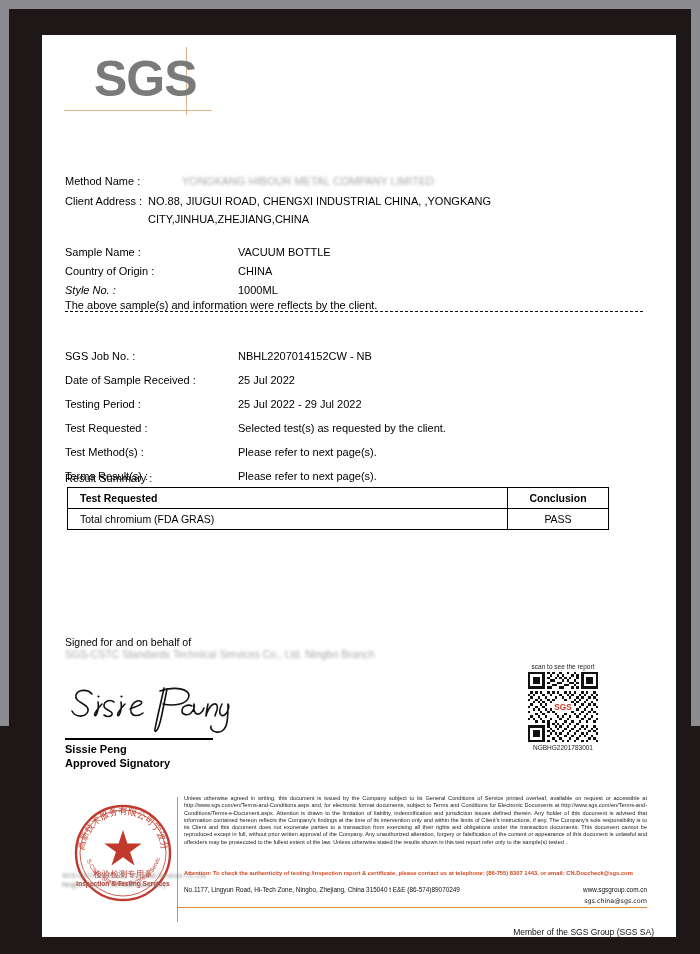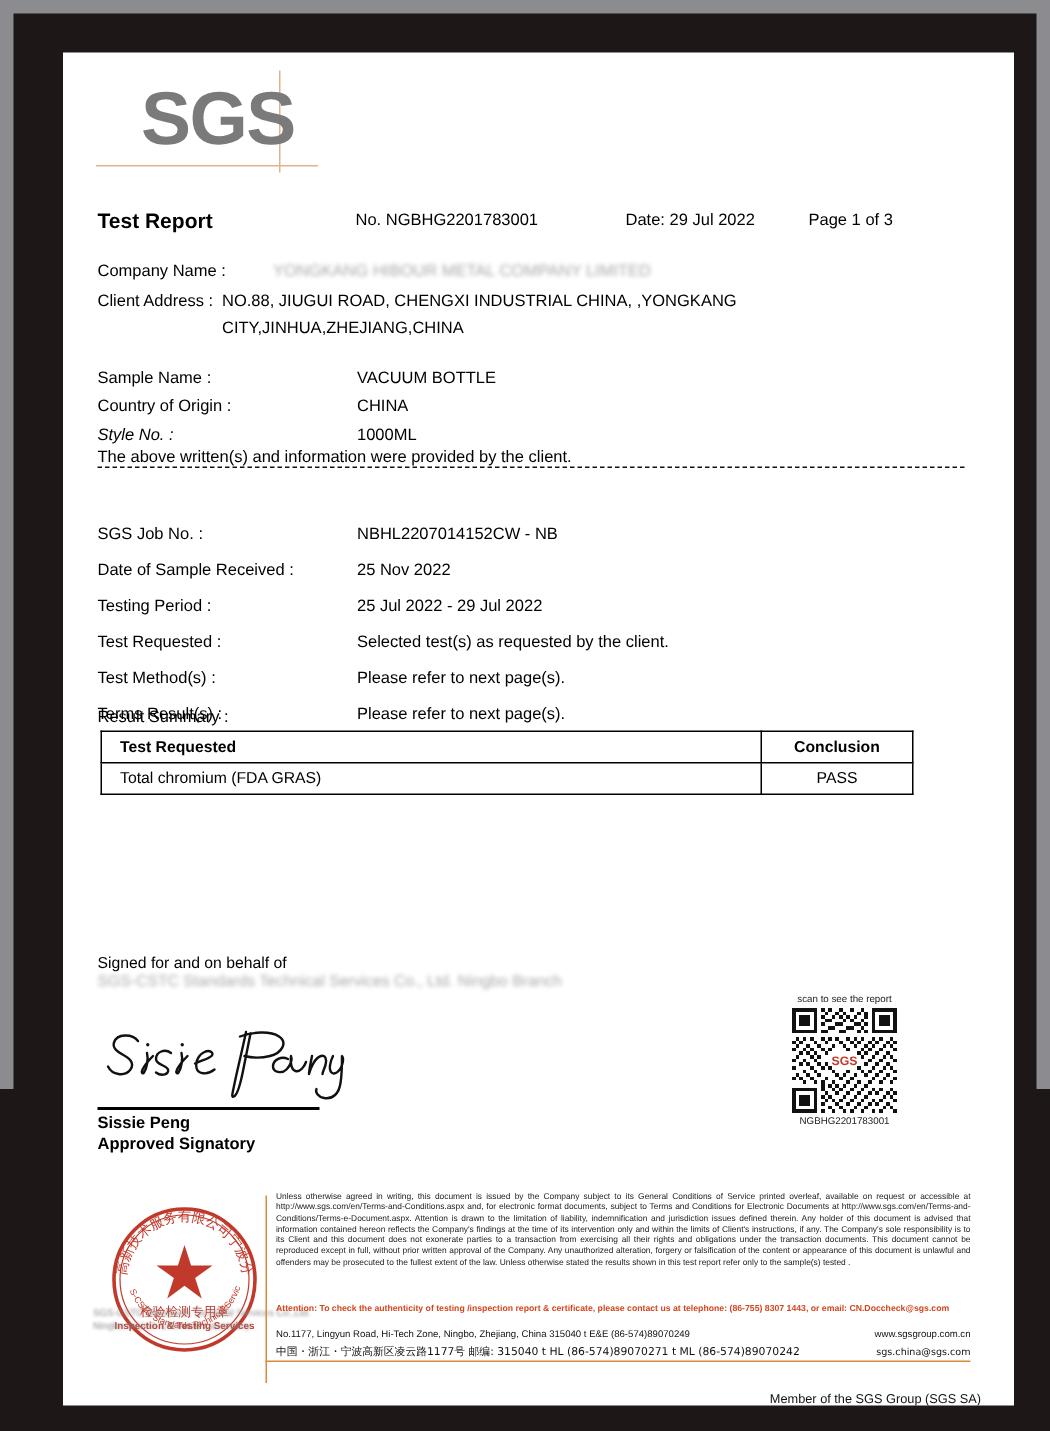--- a/index.html
+++ b/index.html
@@ -347,52 +347,46 @@
   <div id="dark-frame">
     <div id="page">
       <div class="inner">
 
         <div id="logo-block">
           <div id="logo-hline"></div>
           <div id="logo-vline"></div>
           <div id="logo-text">SGS</div>
         </div>
 
-        <div id="title-row">
-          <div id="report-title">Test Report</div>
-          <div id="report-no">No. NGBHG2201783001</div>
-          <div id="report-date">Date: 29 Jul 2022</div>
-          <div id="report-page">Page 1 of 3</div>
-        </div>
-
-        <div class="row" style="top:140px;">Company Name :</div>
+
+        <div class="row" style="top:140px;">Method Name :</div>
         <div class="val-col blurred" style="left:140px; top:140px;">YONGKANG HIBOUR METAL COMPANY LIMITED</div>
 
         <div class="row" style="top:160px;">Client Address :</div>
         <div class="val-col" style="left:106px; top:160px;">NO.88, JIUGUI ROAD, CHENGXI INDUSTRIAL CHINA, ,YONGKANG</div>
         <div class="val-col" style="left:106px; top:178px;">CITY,JINHUA,ZHEJIANG,CHINA</div>
 
         <div class="row" style="top:211px;">Sample Name :</div>
         <div class="val-col" style="left:196px; top:211px;">VACUUM BOTTLE</div>
 
         <div class="row" style="top:230px;">Country of Origin :</div>
         <div class="val-col" style="left:196px; top:230px;">CHINA</div>
 
         <div class="row" style="top:249px;font-style:italic;">Style No. :</div>
         <div class="val-col" style="left:196px; top:249px;">1000ML</div>
 
-        <div class="row" style="top:264px;">The above written(s) and information were provided by the client.</div>
+        <div class="row" style="top:264px;">The above sample(s) and information were reflects by the client.</div>
 
         <div id="dash-rule"></div>
 
         <div class="row" style="top:315px;">SGS Job No. :</div>
         <div class="val-col" style="left:196px; top:315px;">NBHL2207014152CW - NB</div>
 
         <div class="row" style="top:339px;">Date of Sample Received :</div>
-        <div class="val-col" style="left:196px; top:339px;">25 Nov 2022</div>
+        <div class="val-col" style="left:196px; top:339px;">25 Jul 2022</div>
 
         <div class="row" style="top:363px;">Testing Period :</div>
         <div class="val-col" style="left:196px; top:363px;">25 Jul 2022 - 29 Jul 2022</div>
 
         <div class="row" style="top:387px;">Test Requested :</div>
         <div class="val-col" style="left:196px; top:387px;">Selected test(s) as requested by the client.</div>
 
         <div class="row" style="top:411px;">Test Method(s) :</div>
         <div class="val-col" style="left:196px; top:411px;">Please refer to next page(s).</div>
 
@@ -710,21 +704,20 @@
           <div id="footer-hrule"></div>
 
           <div id="legal-text">Unless otherwise agreed in writing, this document is issued by the Company subject to its General Conditions of Service printed overleaf, available on request or accessible at http://www.sgs.com/en/Terms-and-Conditions.aspx and, for electronic format documents, subject to Terms and Conditions for Electronic Documents at http://www.sgs.com/en/Terms-and-Conditions/Terms-e-Document.aspx. Attention is drawn to the limitation of liability, indemnification and jurisdiction issues defined therein. Any holder of this document is advised that information contained hereon reflects the Company's findings at the time of its intervention only and within the limits of Client's instructions, if any. The Company's sole responsibility is to its Client and this document does not exonerate parties to a transaction from exercising all their rights and obligations under the transaction documents. This document cannot be reproduced except in full, without prior written approval of the Company. Any unauthorized alteration, forgery or falsification of the content or appearance of this document is unlawful and offenders may be prosecuted to the fullest extent of the law. Unless otherwise stated the results shown in this test report refer only to the sample(s) tested .</div>
           <div id="attention-text">Attention: To check the authenticity of testing /inspection report &amp; certificate, please contact us at telephone: (86-755) 8307 1443, or email: CN.Doccheck@sgs.com</div>
 
           <div id="addr-en">
             <span class="addr-seg">No.1177, Lingyun Road, Hi-Tech Zone, Ningbo, Zhejiang, China 315040     t E&amp;E (86-574)89070249</span>
             <span class="addr-seg" style="float:right;">www.sgsgroup.com.cn</span>
           </div>
           <div id="addr-cn">
-            <span class="addr-seg">中国・浙江・宁波高新区凌云路1177号      邮编: 315040   t HL  (86-574)89070271   t ML  (86-574)89070242</span>
             <span class="addr-seg" style="float:right; font-size:6.4px; padding-top:1px;">sgs.china@sgs.com</span>
           </div>
 
           <div id="member-line">Member of the SGS Group (SGS SA)</div>
         </div>
 
       </div>
     </div>
   </div>
 </div>

